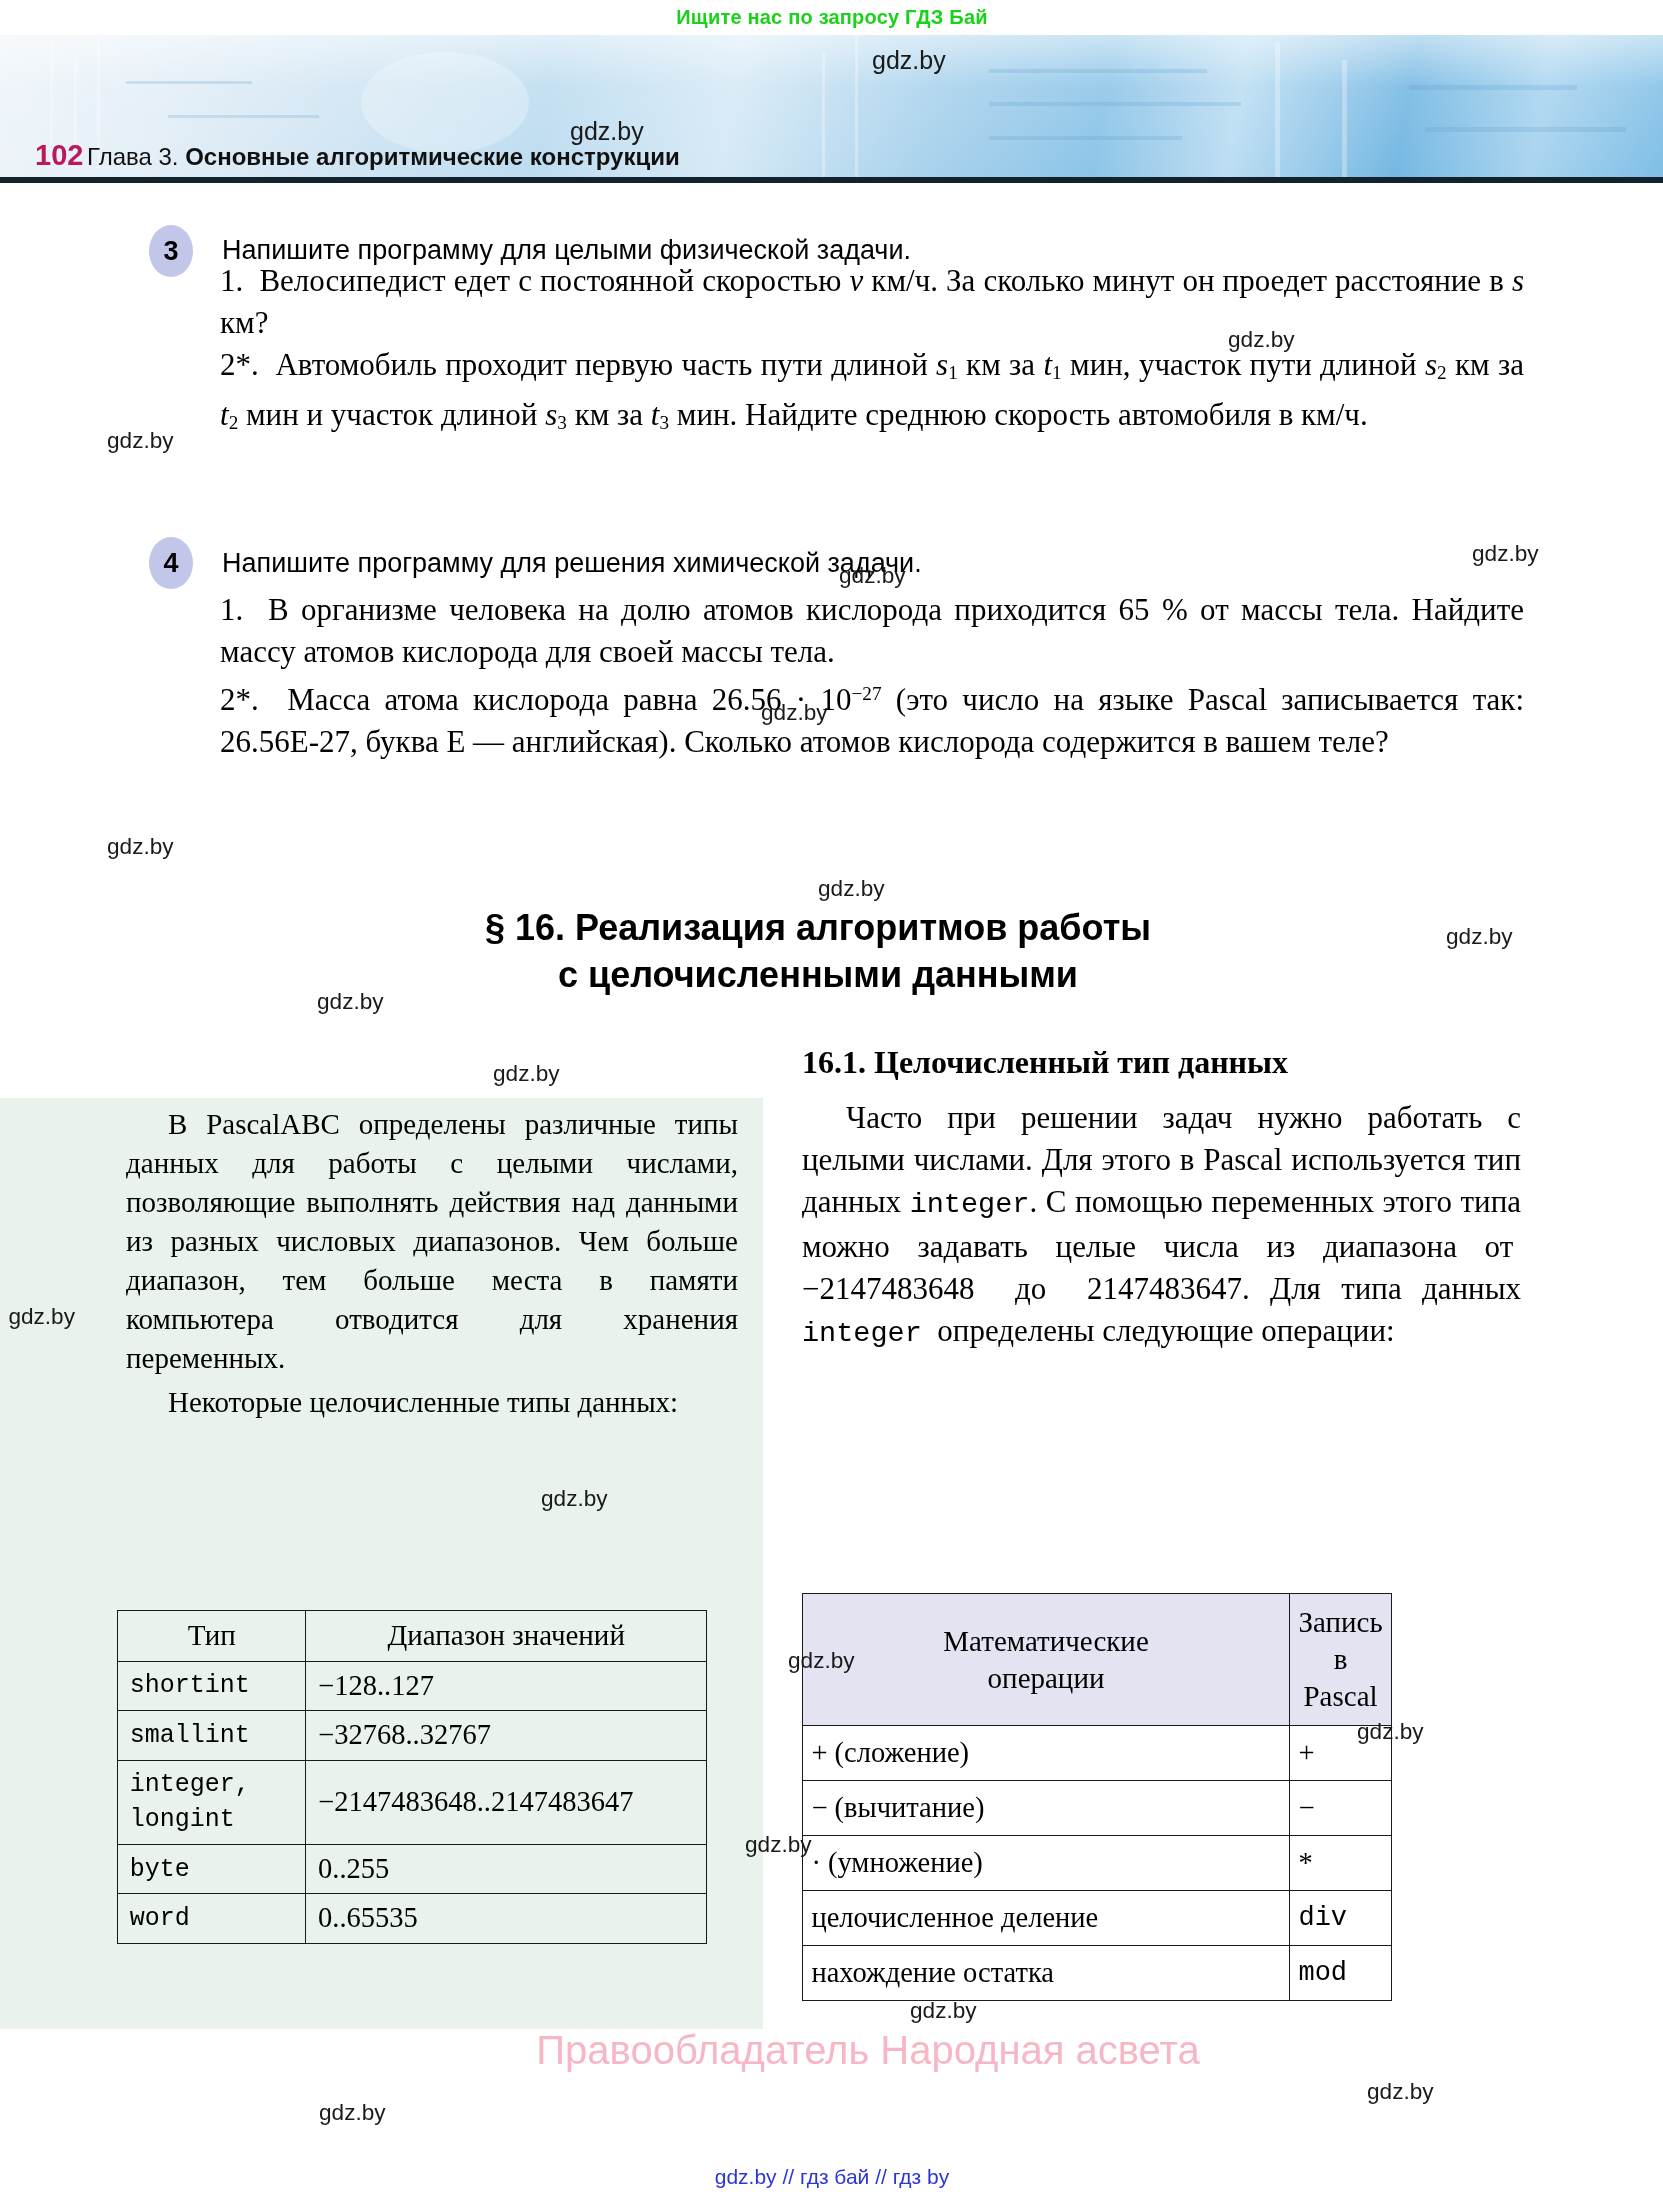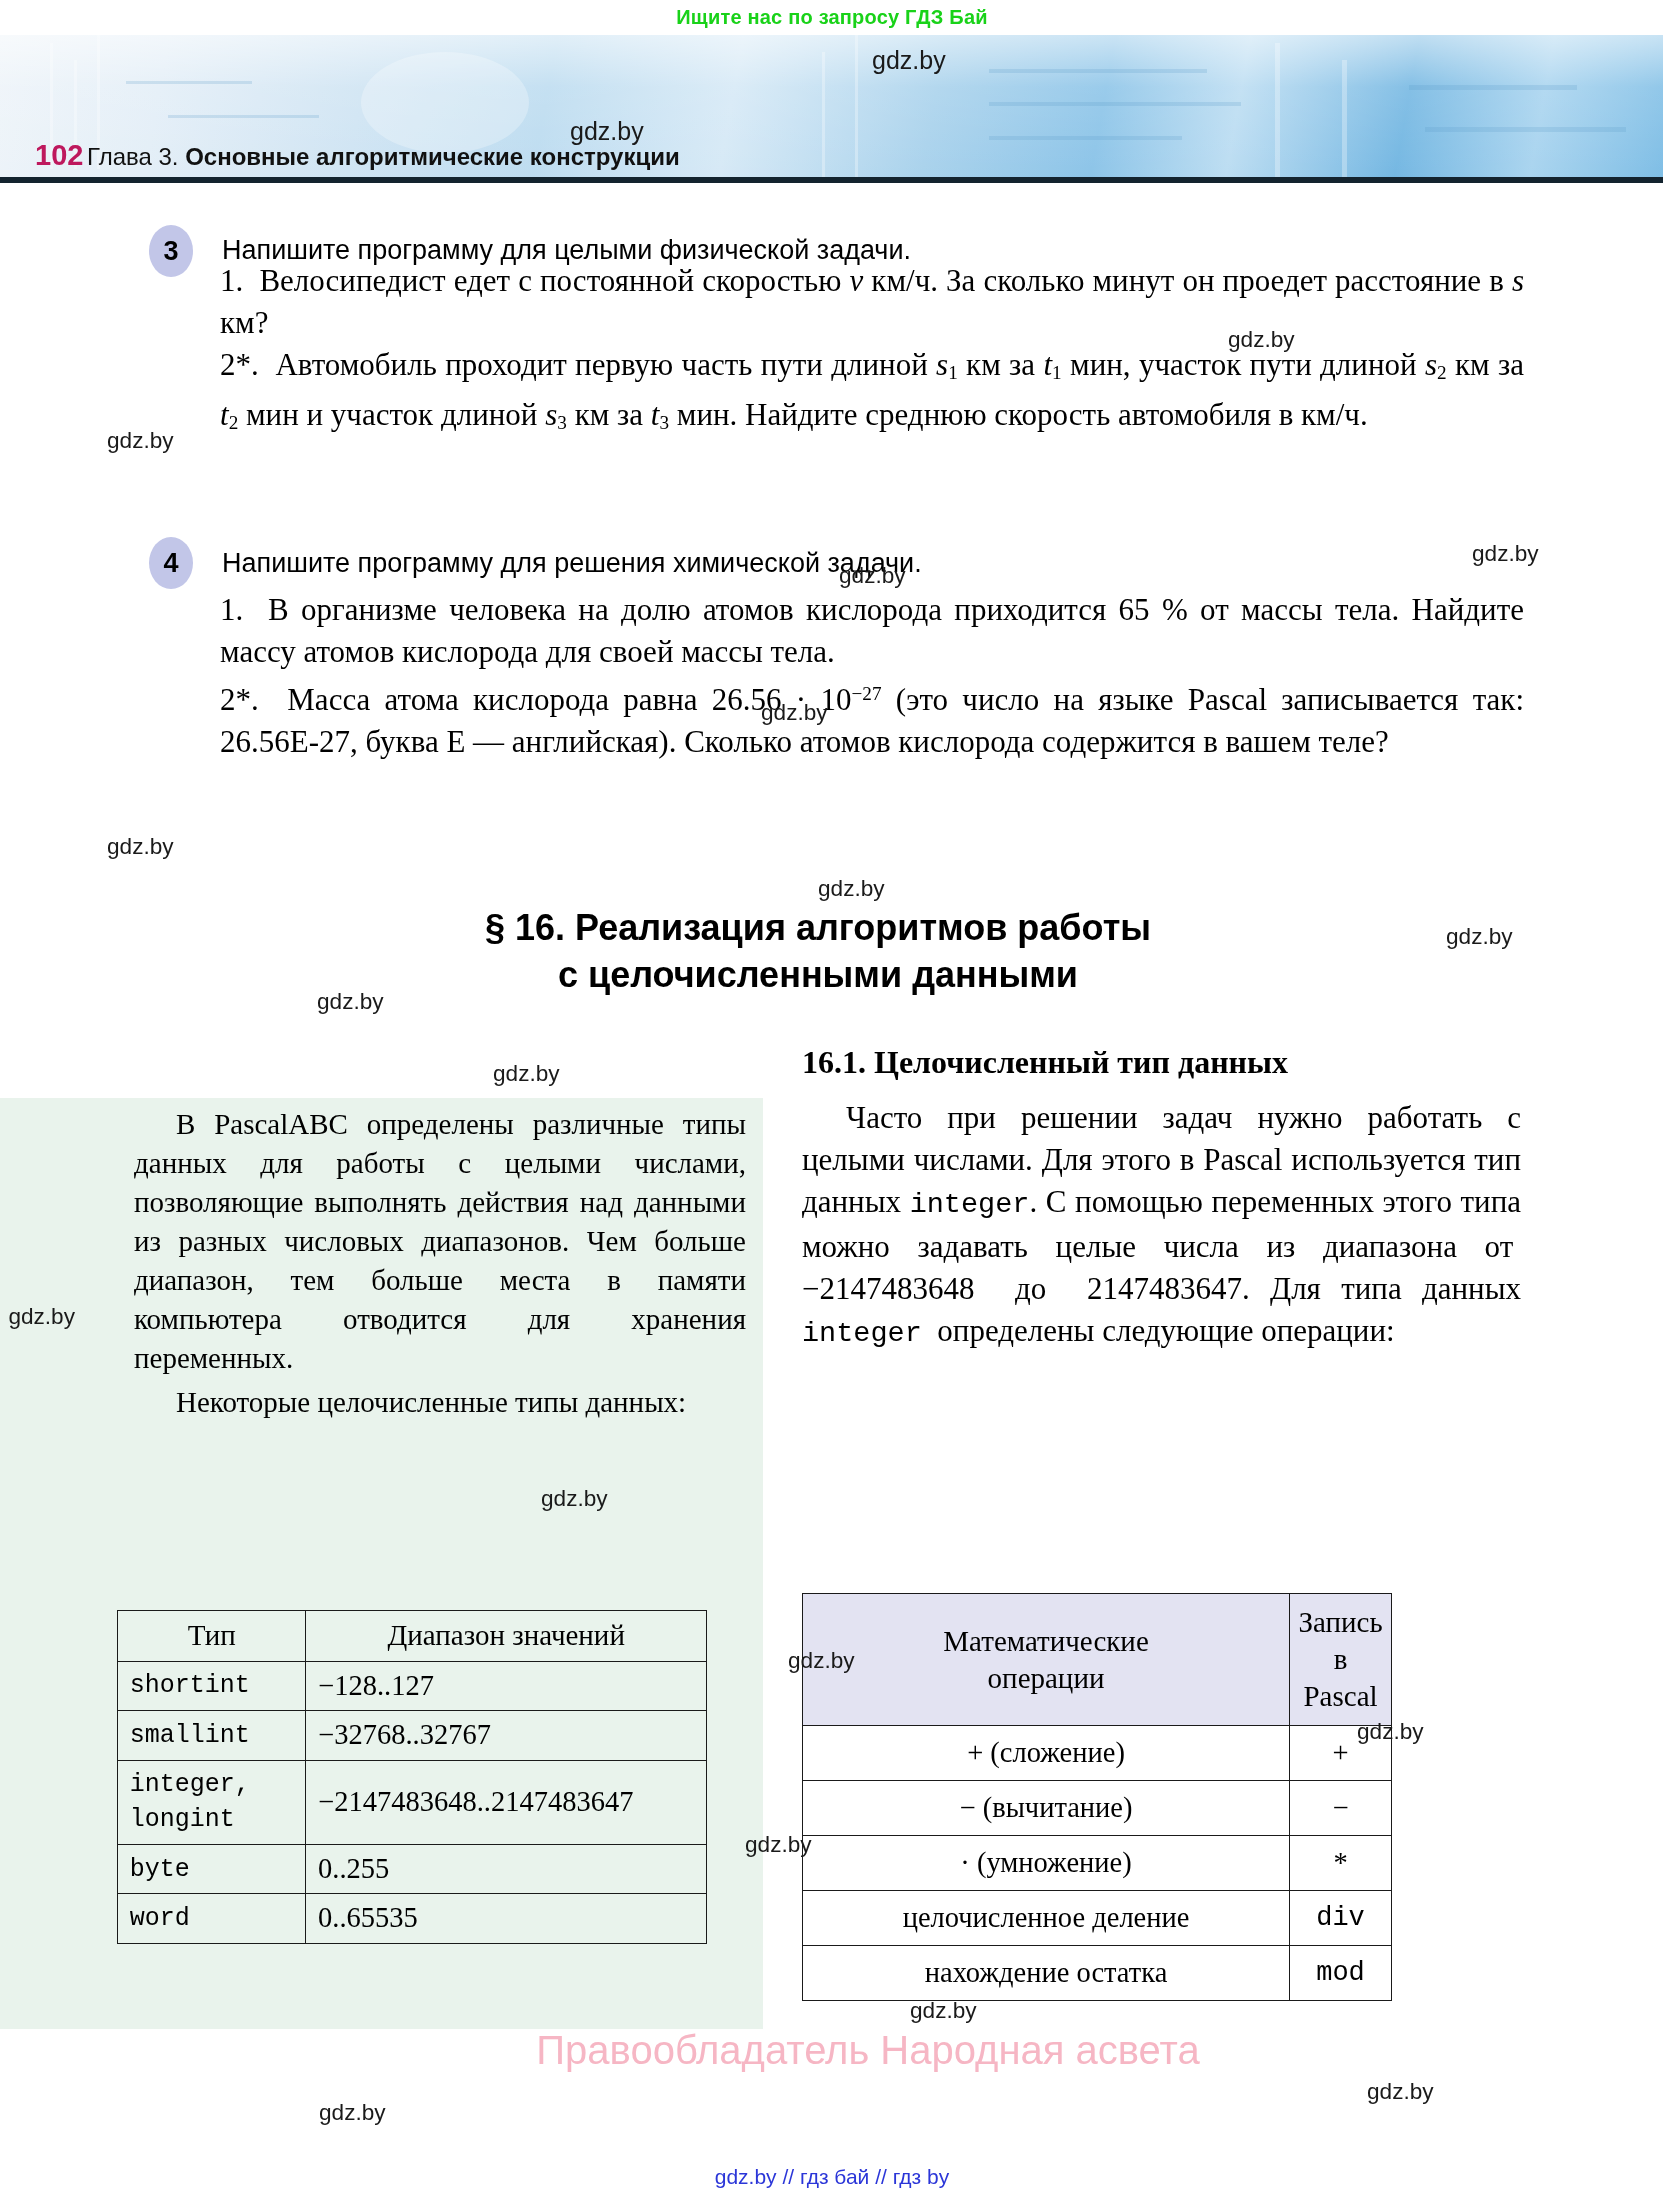--- a/index.html
+++ b/index.html
@@ -147,21 +147,20 @@
   }
   .gp-text {
     position: absolute;
     left: 126px;
     top: 1105px;
     width: 612px;
     font-family: "Liberation Serif", serif;
     font-size: 29px;
     line-height: 39px;
     text-align: justify;
-    margin-left: 8px;
   }
   .gp-text p { margin: 0; }
   .gp-text p.ind { text-indent: 42px; }
   .gp-text p.gap { margin-top: 5px; }
 
   
   table.tbl {
     position: absolute;
     border-collapse: collapse;
     font-family: "Liberation Serif", serif;
@@ -205,21 +204,20 @@
   }
   #ops-table thead th {
     background: #e3e3f2;
     text-align: center;
     font-size: 29px;
     line-height: 37px;
     padding: 10px 8.4px;
   }
   #ops-table thead th.c1 { width: 503px; }
   #ops-table td {
-    text-align: center;
     padding: 11px 8.4px;
     font-size: 28.5px;
   }
   #ops-table td.pas {
     font-family: "Liberation Mono", monospace;
     font-size: 27px;
   }
   #ops-table td.pas.sym {
     font-family: "Liberation Serif", serif;
     font-size: 28.5px;

